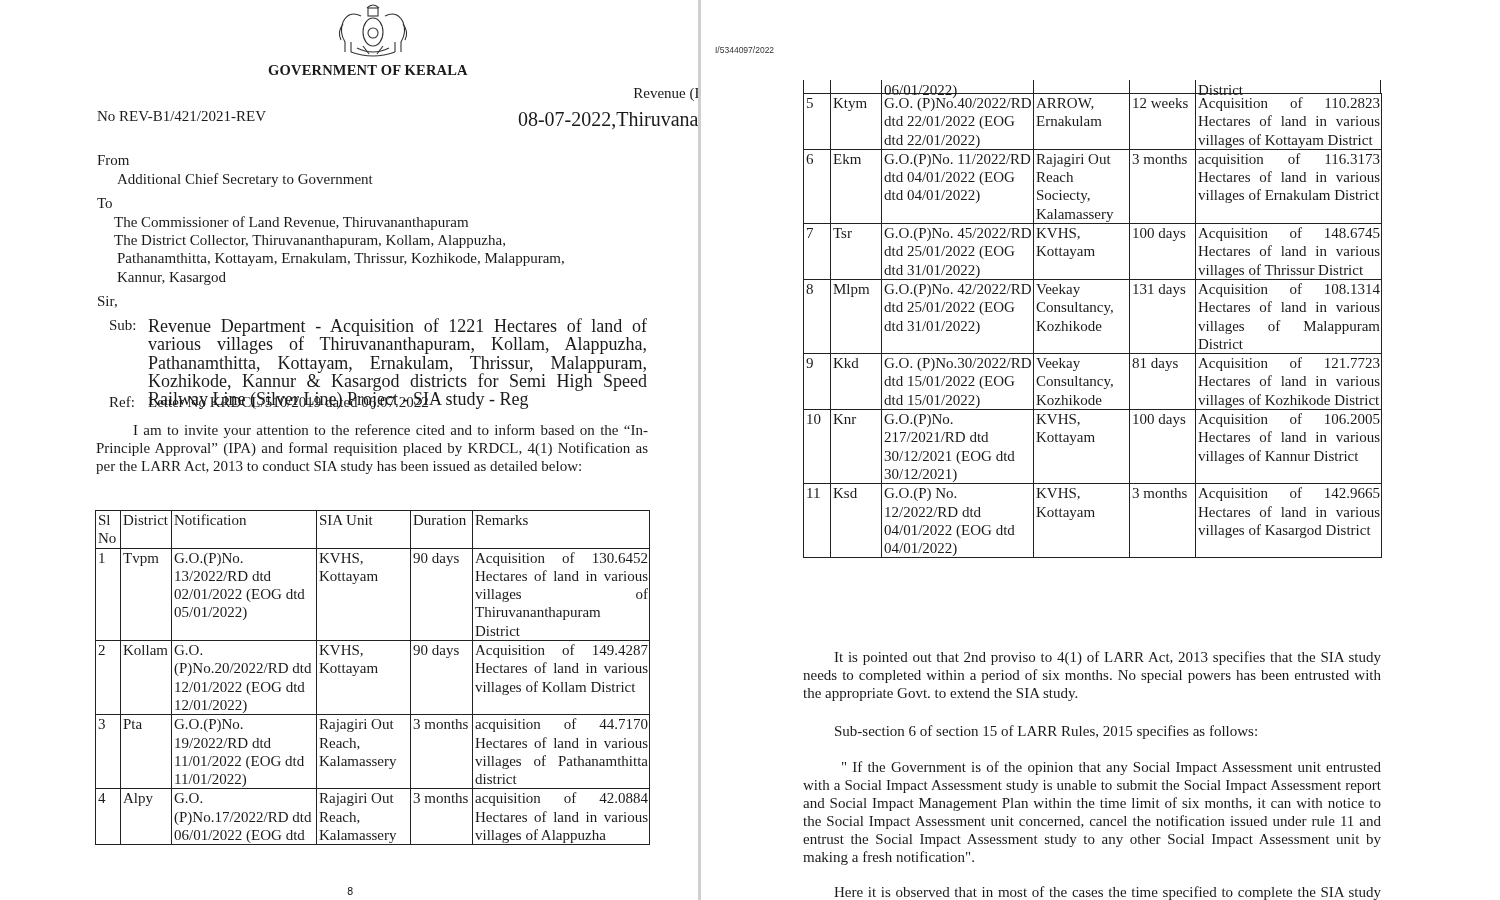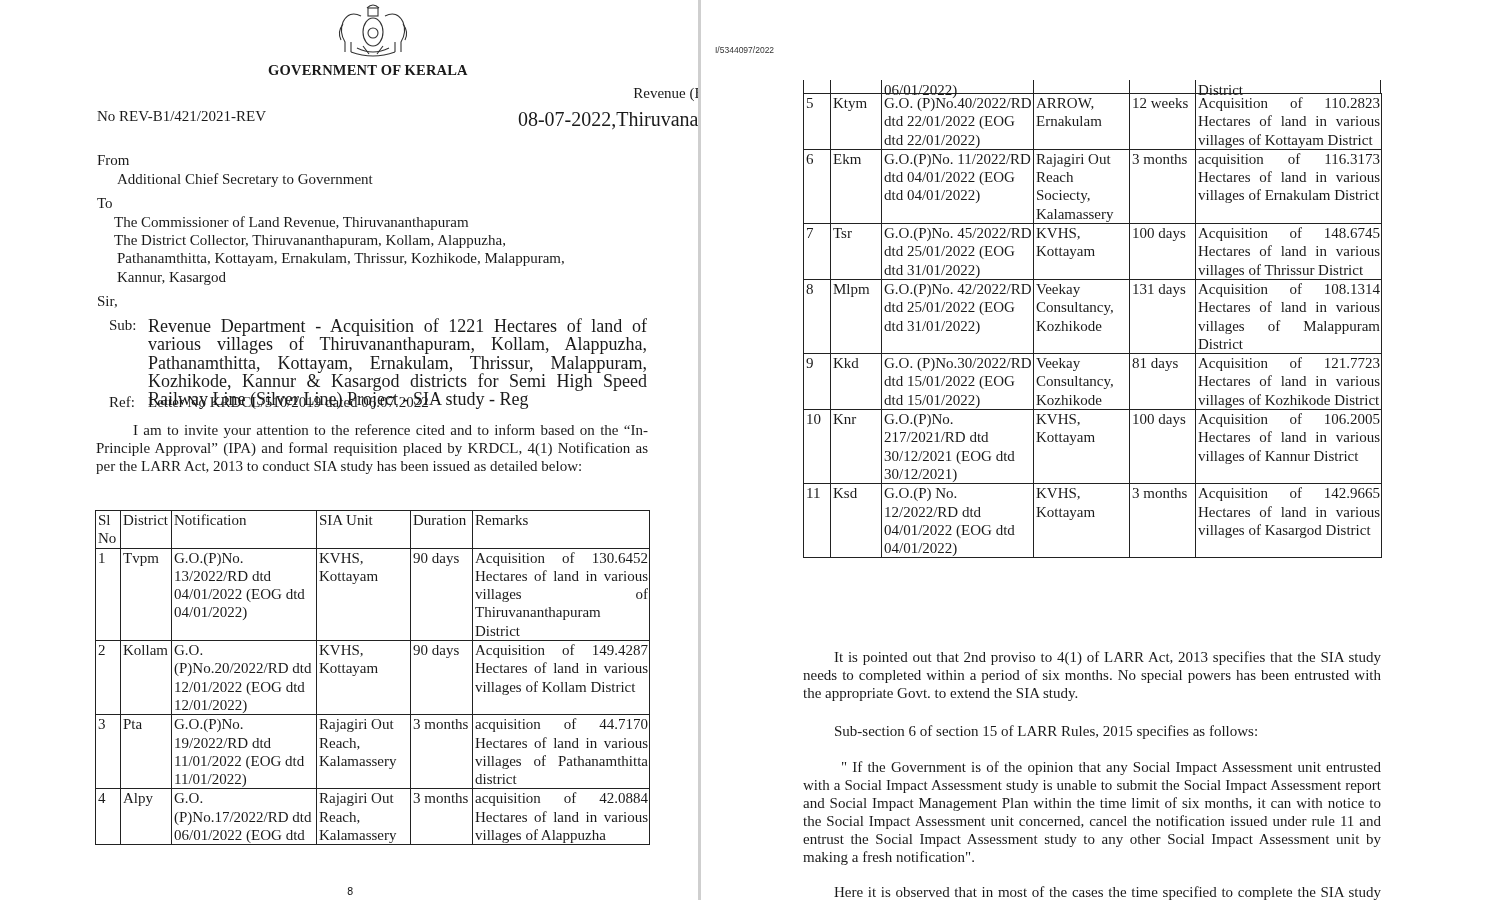--- a/index.html
+++ b/index.html
@@ -103,21 +103,21 @@
         <th>Notification</th>
         <th>SIA Unit</th>
         <th>Duration</th>
         <th>Remarks</th>
       </tr>
     </thead>
     <tbody id="tbody-left">
         <tr>
           <td>1</td>
           <td>Tvpm</td>
-          <td>G.O.(P)No. 13/2022/RD dtd 04/01/2022 (EOG dtd 04/01/2022)</td>
+          <td>G.O.(P)No. 13/2022/RD dtd 02/01/2022 (EOG dtd 05/01/2022)</td>
           <td>KVHS, Kottayam</td>
           <td>90 days</td>
           <td class="just">Acquisition of 130.6452 Hectares of land in various villages of Thiruvananthapuram District</td>
         </tr>
         <tr>
           <td>2</td>
           <td>Kollam</td>
           <td>G.O. (P)No.20/2022/RD dtd 12/01/2022 (EOG dtd 12/01/2022)</td>
           <td>KVHS, Kottayam</td>
           <td>90 days</td>

